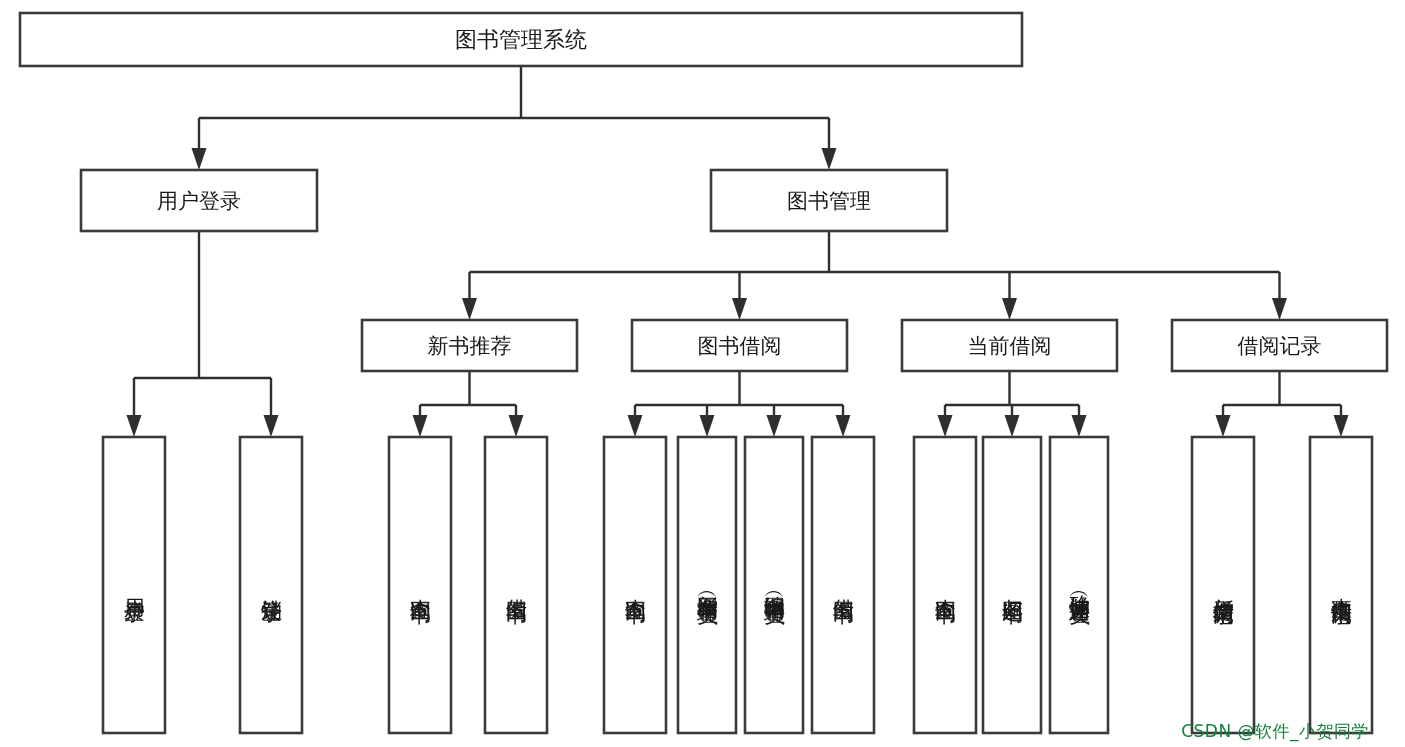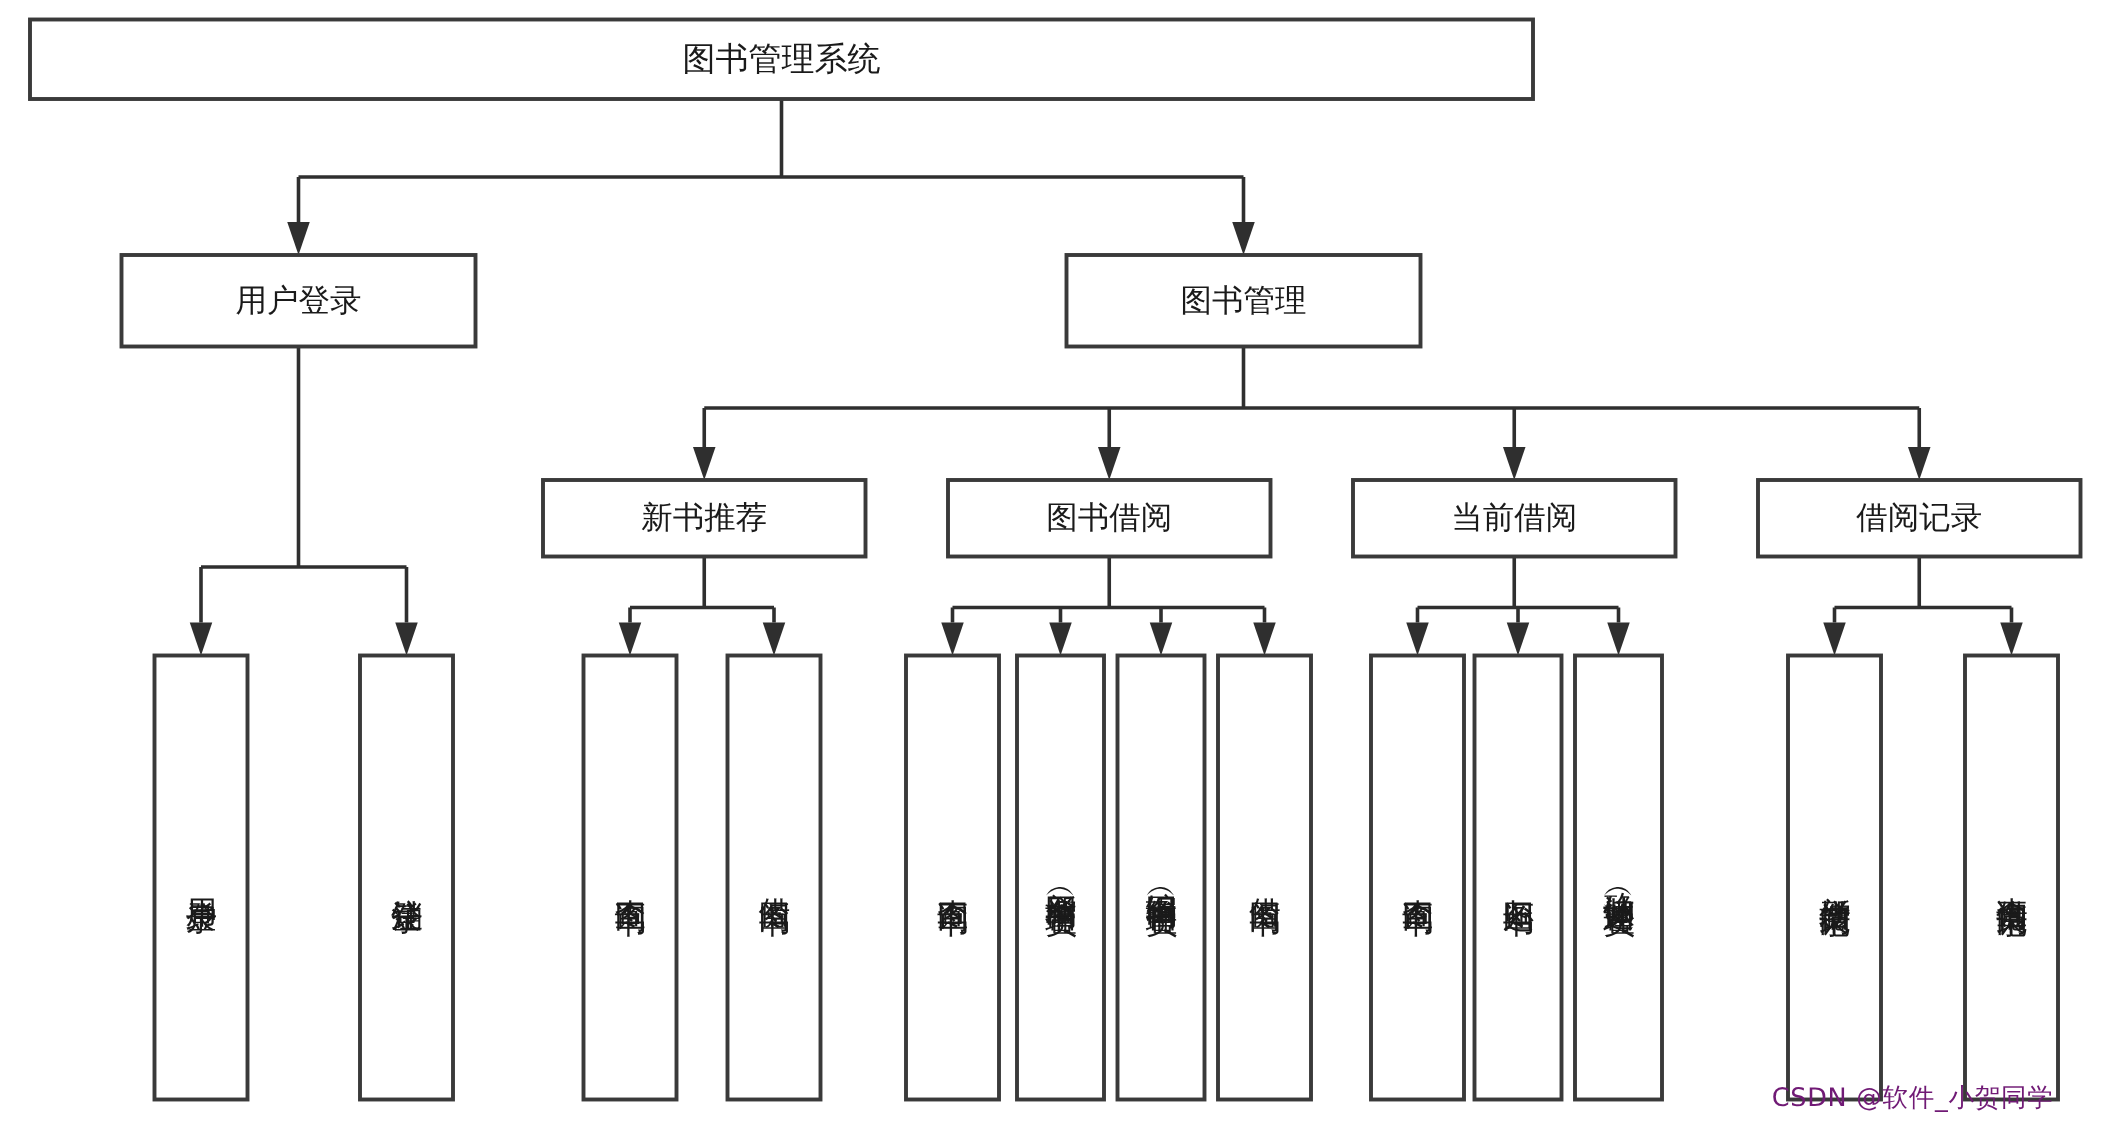--- a/index.html
+++ b/index.html
@@ -70,21 +70,21 @@
     letter-spacing: 1.5px;
     pointer-events: none;
     text-align: center;
   }
   .watermark {
     position: absolute;
     right: 8px;
     bottom: 4px;
     font-family: "DejaVu Sans", "Liberation Sans", sans-serif;
     font-size: 17px;
-    color: #701a75;
+    color: #15803d;
     letter-spacing: 0.5px;
     white-space: nowrap;
   }
 </style>
 </head>
 <body>
 
 <div id="diagram-root">
 
   <svg class="diagram-canvas" viewBox="0 0 1405 747" xmlns="http://www.w3.org/2000/svg">

